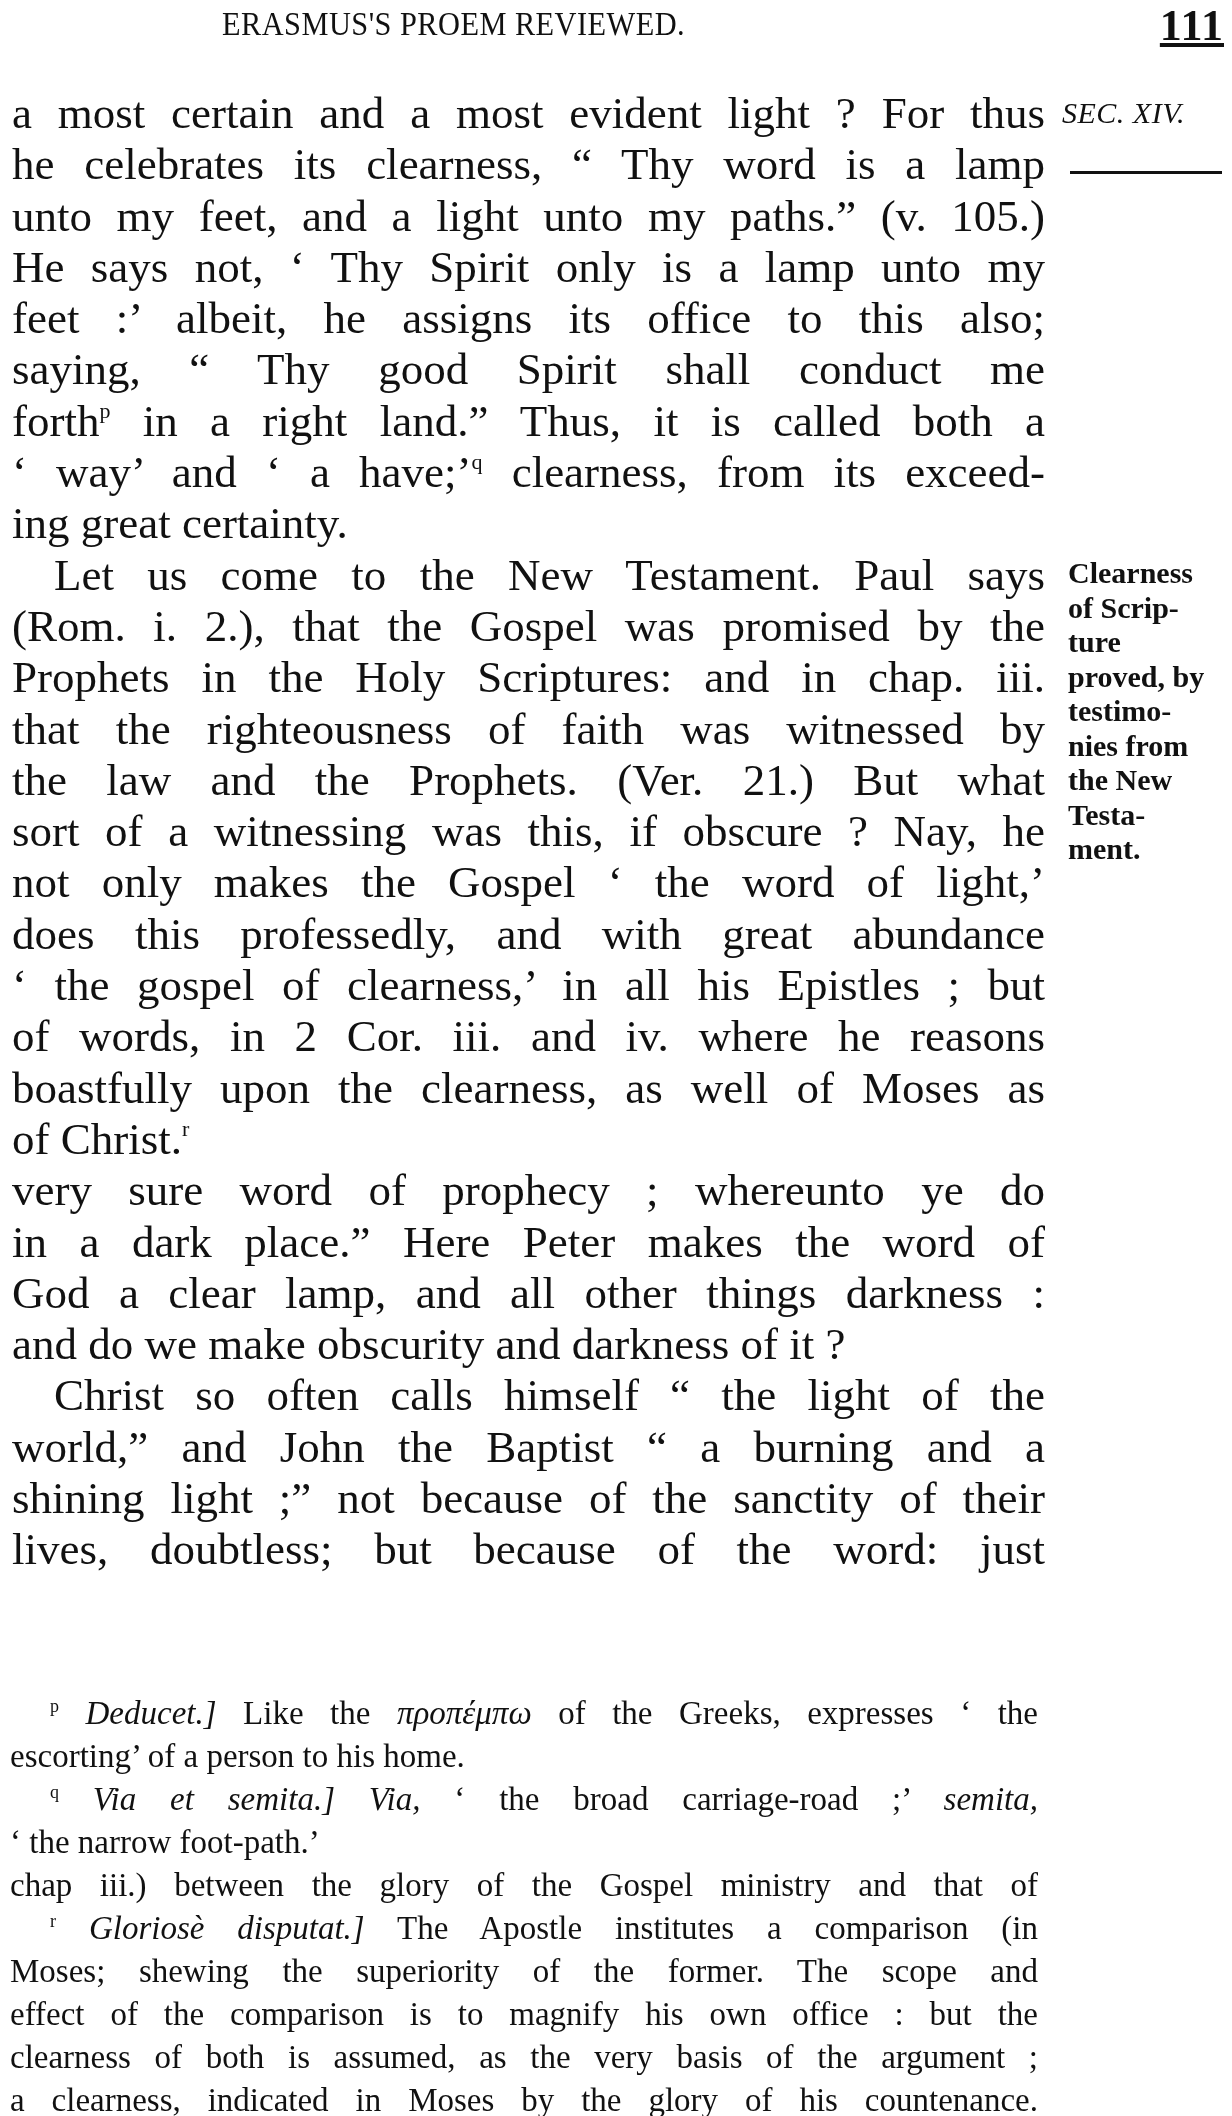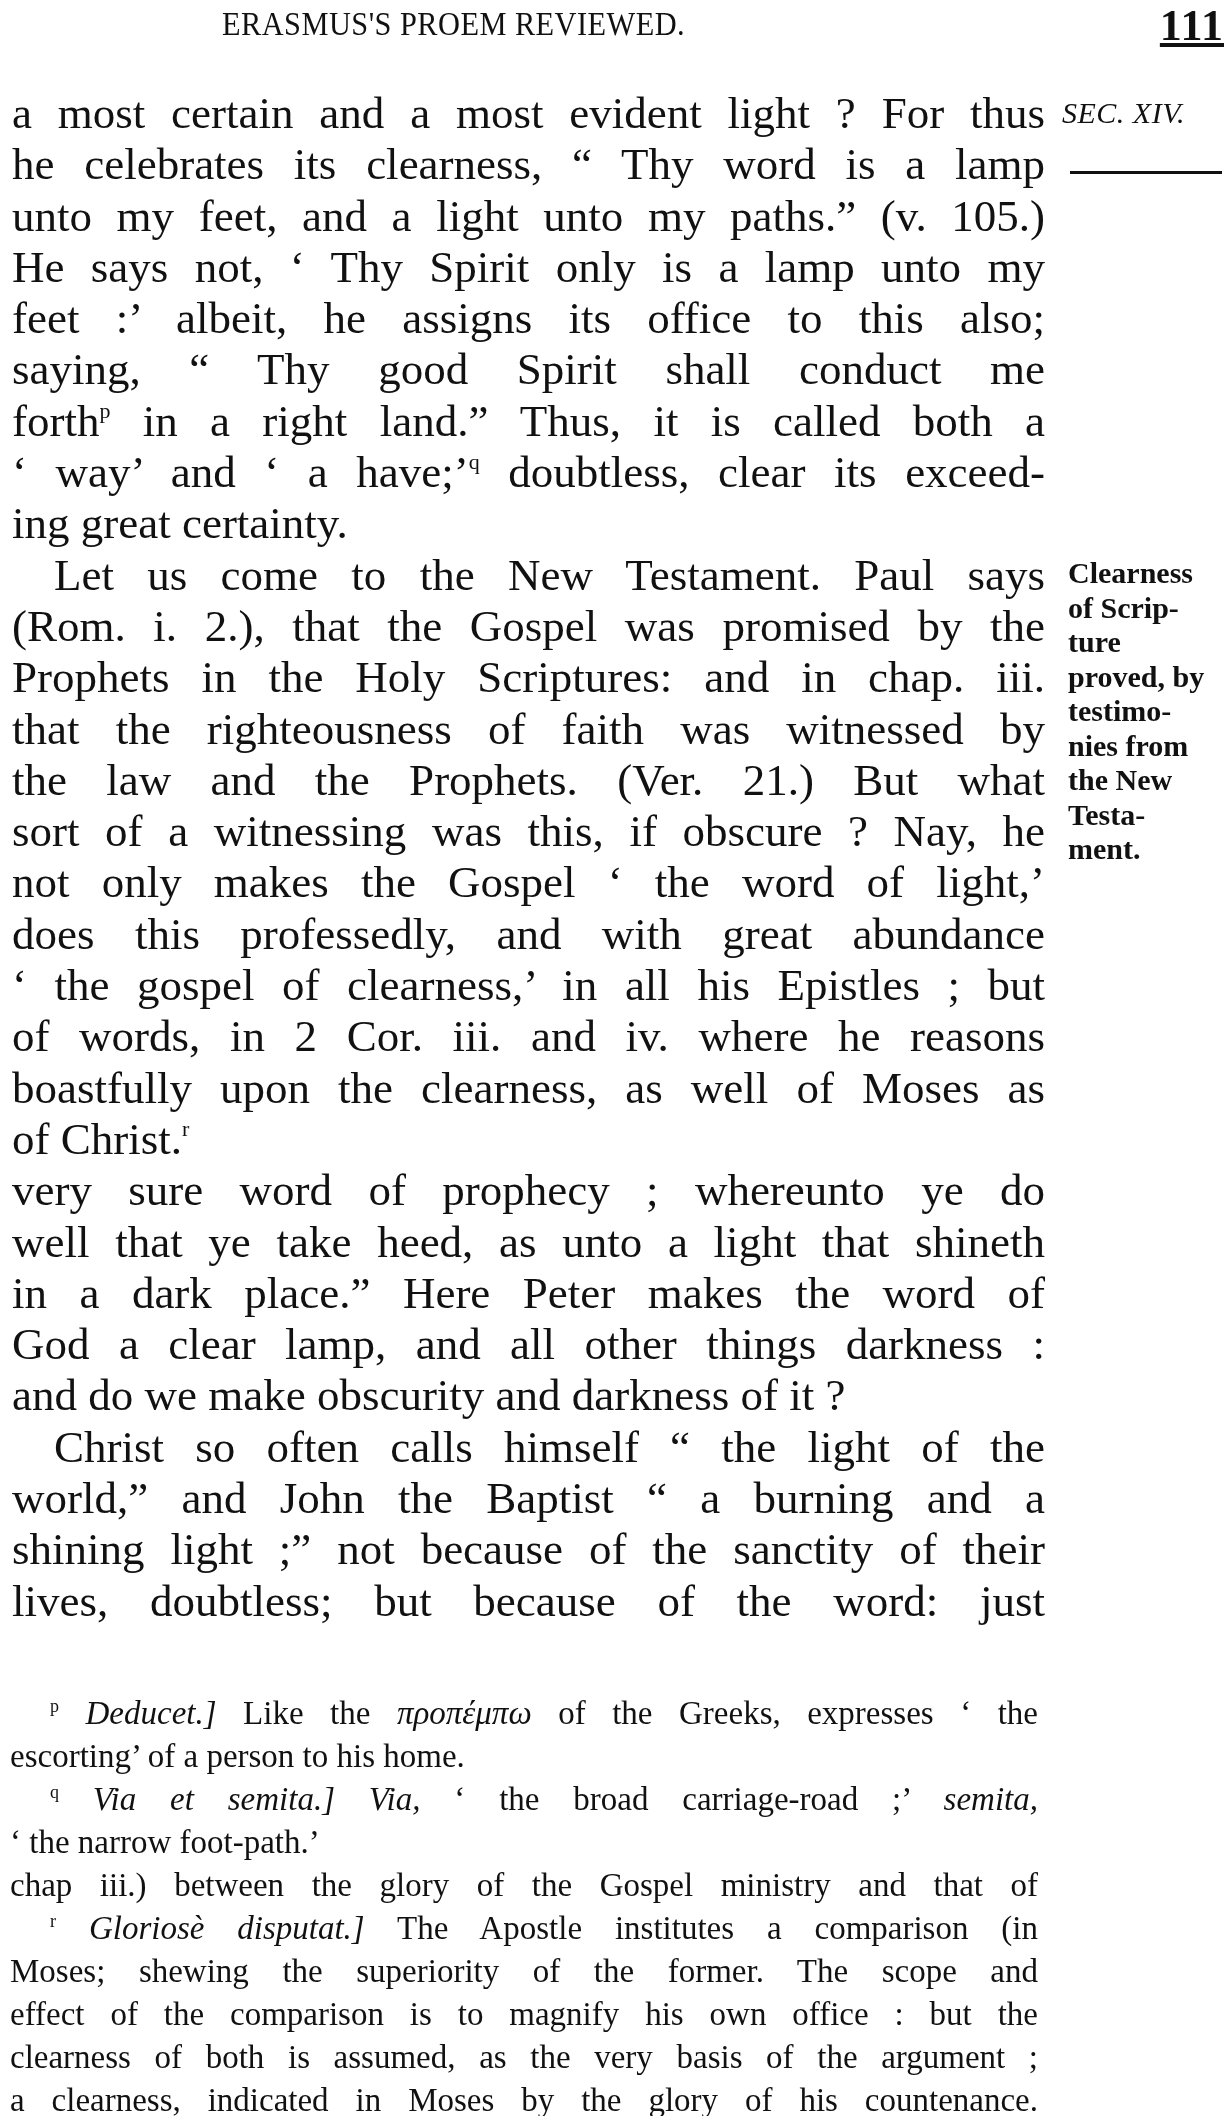--- a/index.html
+++ b/index.html
@@ -46,36 +46,35 @@
   </div>
 
   <div class="main">
     <span class="line">a most certain and a most evident light ?  For thus</span>
     <span class="line">he celebrates its clearness, “ Thy word is a lamp</span>
     <span class="line">unto my feet, and a light unto my paths.” (v. 105.)</span>
     <span class="line">He says not, ‘ Thy Spirit only is a lamp unto my</span>
     <span class="line">feet :’ albeit, he assigns its office to this also;</span>
     <span class="line">saying, “ Thy good Spirit shall conduct me</span>
     <span class="line"><span>forth</span><sup>p</sup> <span>in a right land.”  Thus, it is called both a</span></span>
-    <span class="line"><span>‘ way’ and ‘ a have;’</span><sup>q</sup> <span>doubtless, clear its exceed-</span></span>
+    <span class="line"><span>‘ way’ and ‘ a have;’</span><sup>q</sup> <span>clearness, from its exceed-</span></span>
     <span class="line last">ing great certainty.</span>
     <span class="line indent">Let us come to the New Testament.  Paul says</span>
     <span class="line">(Rom. i. 2.), that the Gospel was promised by the</span>
     <span class="line">Prophets in the Holy Scriptures: and in chap. iii.</span>
     <span class="line">that the righteousness of faith was witnessed by</span>
     <span class="line">the law and the Prophets. (Ver. 21.)  But what</span>
     <span class="line">sort of a witnessing was this, if obscure ?  Nay, he</span>
     <span class="line">not only makes the Gospel ‘ the word of light,’</span>
     <span class="line">does this professedly, and with great abundance</span>
     <span class="line">‘ the gospel of clearness,’ in all his Epistles ; but</span>
     <span class="line">of words, in 2 Cor. iii. and iv. where he reasons</span>
     <span class="line">boastfully upon the clearness, as well of Moses as</span>
     <span class="line last"><span>of Christ.</span><sup>r</sup></span>
     <span class="line">very sure word of prophecy ; whereunto ye do</span>
-    <span class="line">well that ye take heed, as unto a light that shineth</span>
     <span class="line">in a dark place.”  Here Peter makes the word of</span>
     <span class="line">God a clear lamp, and all other things darkness :</span>
     <span class="line last">and do we make obscurity and darkness of it ?</span>
     <span class="line indent">Christ so often calls himself “ the light of the</span>
     <span class="line">world,” and John the Baptist “ a burning and a</span>
     <span class="line">shining light ;” not because of the sanctity of their</span>
     <span class="line">lives, doubtless; but because of the word: just</span>
   </div>
 
   <div class="footnotes">

